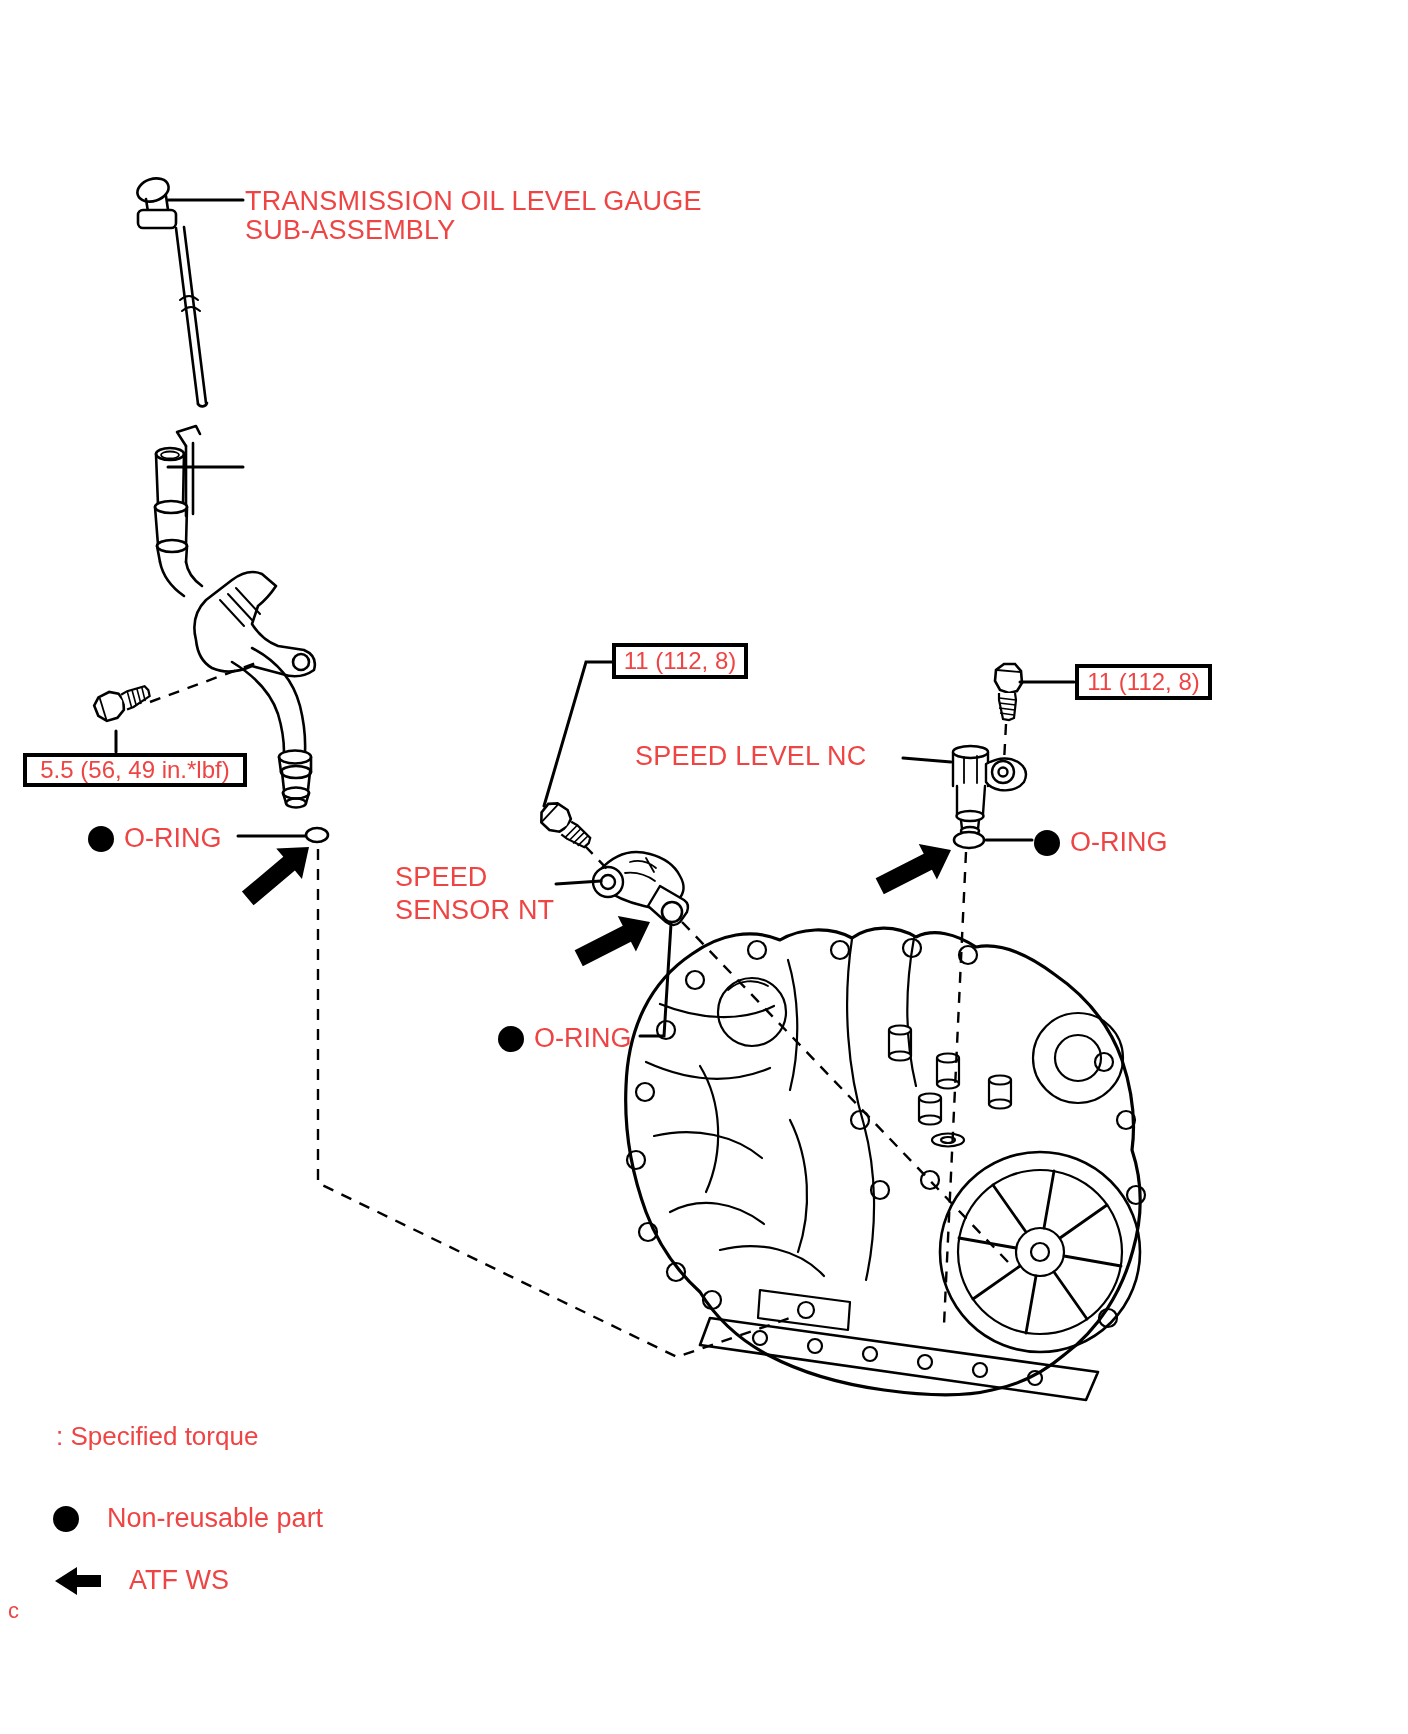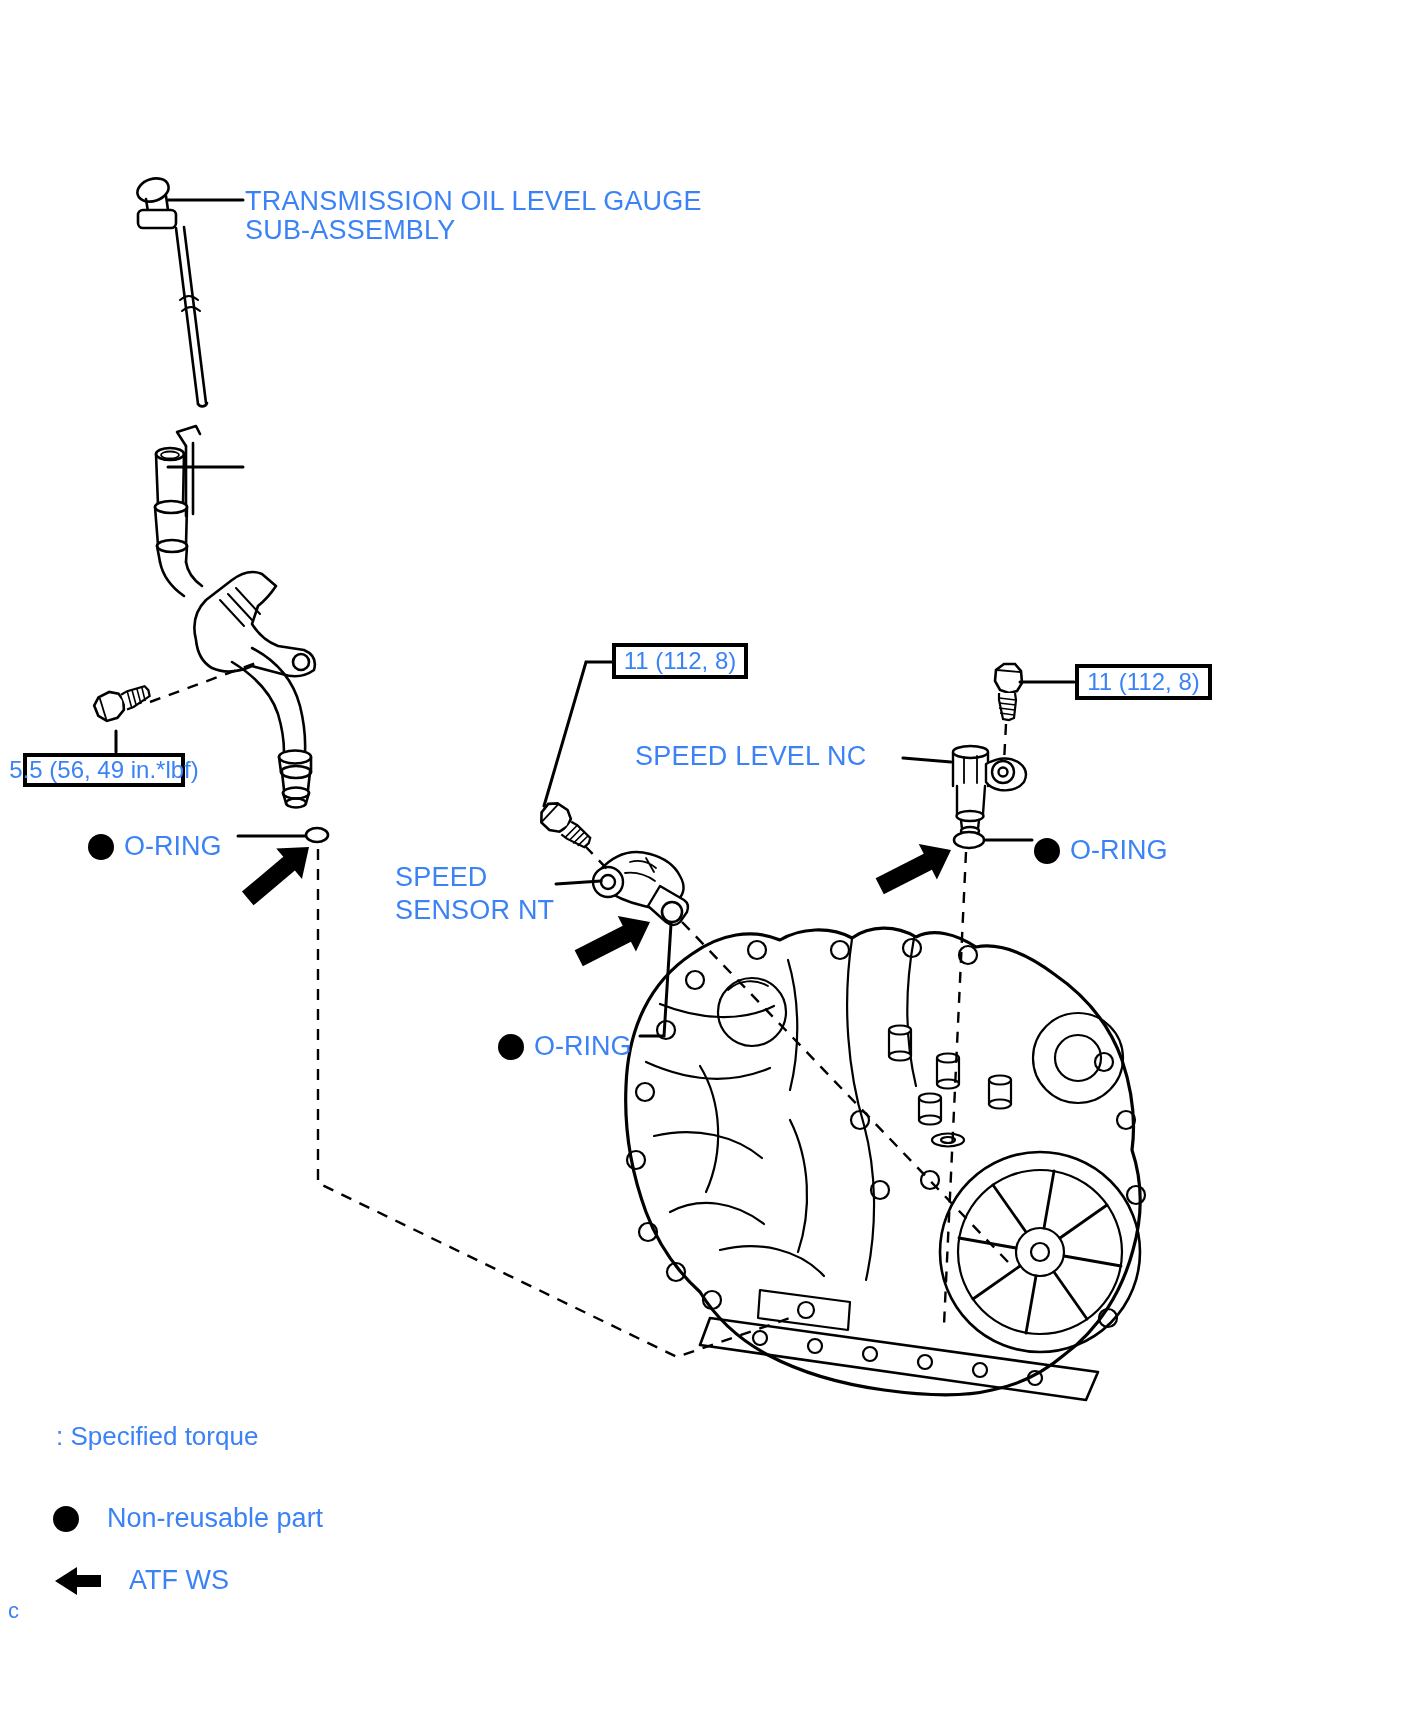--- a/index.html
+++ b/index.html
@@ -1,28 +1,28 @@
 <!DOCTYPE html>
 <html><head>
 <meta charset="utf-8">
 <style>
   html,body{margin:0;padding:0;background:#fff;}
   #canvas{
     position:relative;width:1408px;height:1734px;background:#ffffff;
-    font-family:"Liberation Sans","DejaVu Sans",sans-serif;color:#3b82f6;overflow:hidden;
+    font-family:"Liberation Sans","DejaVu Sans",sans-serif;color:#ef4444;overflow:hidden;
   }
   #lineart{position:absolute;left:0;top:0;}
   .lbl{position:absolute;font-size:27px;line-height:29px;white-space:nowrap;letter-spacing:0.2px;}
   .lbl.two{line-height:33px;}
   .torque-box{
     position:absolute;border:4px solid #000;background:#fff;box-sizing:border-box;
     display:flex;align-items:center;justify-content:center;
     font-size:24px;white-space:nowrap;padding:0 6px;
   }
-  .oring-label{position:absolute;display:flex;align-items:center;gap:10px;font-size:27px;white-space:nowrap;margin-top:8px;}
+  .oring-label{position:absolute;display:flex;align-items:center;gap:10px;font-size:27px;white-space:nowrap;}
   .dot{width:26px;height:26px;border-radius:50%;background:#000;flex:0 0 auto;}
   .legend-torque{position:absolute;display:flex;align-items:center;font-size:26px;white-space:nowrap;}
   .legend-torque .unit-box{border:4px solid #000;padding:2px 8px;font-size:25px;background:#fff;}
   .legend-torque .desc{margin-left:8px;}
   .legend-row{position:absolute;display:flex;align-items:center;gap:28px;font-size:27px;white-space:nowrap;}
   .page-marker{position:absolute;font-size:22px;}
 </style>
 </head>
 <body>
 
@@ -228,21 +228,21 @@
       <use href="#arrow-sym" transform="translate(951,850) rotate(-27)"></use>
     </g>
   </svg>
 
   <div class="lbl" style="left:245px;top:187px">
     <div>TRANSMISSION OIL LEVEL GAUGE</div>
     <div>SUB-ASSEMBLY</div>
   </div>
 
 
-  <div class="torque-box" style="left:23px;top:753px;width:162px;height:34px">
+  <div class="torque-box" style="left:23px;top:753px;width:224px;height:34px">
     <span>5.5 (56, 49 in.*lbf)</span>
   </div>
 
   <div class="oring-label" style="left:88px;top:823px">
     <span class="dot"></span>
     <span>O-RING</span>
   </div>
 
   <div class="torque-box" style="left:612px;top:643px;width:136px;height:36px">
     <span>11 (112, 8)</span>

